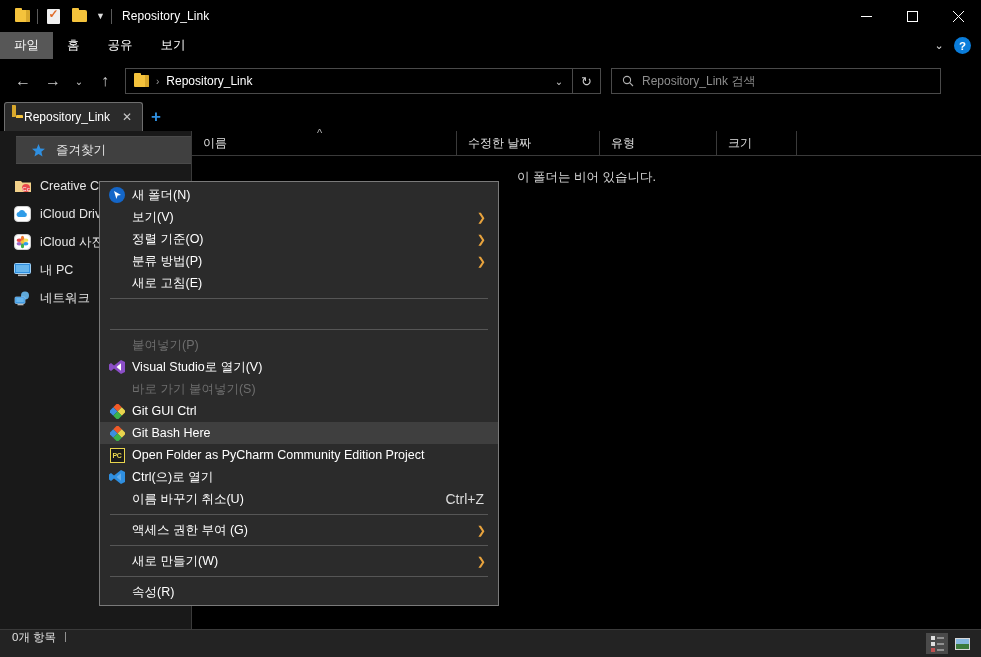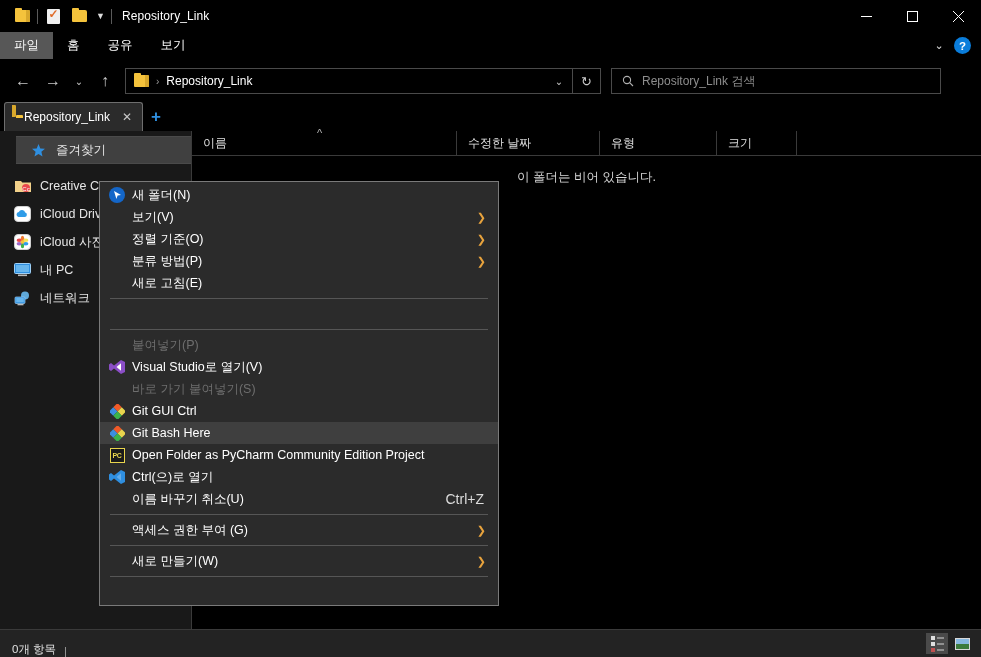--- a/index.html
+++ b/index.html
@@ -184,21 +184,21 @@
   }
   .newfolder-ico {
     width: 16px; height: 16px; border-radius: 50%; background: #1466c8;
     display: flex; align-items: center; justify-content: center;
   }
 
   
   .statusbar {
     position: absolute; left: 0; top: 629px; width: 981px; height: 28px;
     background: #232323; border-top: 1px solid #3a3a3a;
-    display: flex; align-items: flex-end;
+    display: flex; align-items: flex-start;
   }
   .status-text { color: #e0e0e0; font-size: 11.5px; padding-left: 12px; }
   .status-sep { color: #9a9a9a; font-size: 11.5px; padding-left: 8px; }
   .viewtoggles { position: absolute; right: 8px; top: 3px; display: flex; gap: 3px; }
   .vtbtn {
     width: 22px; height: 21px; display: flex; align-items: center; justify-content: center;
   }
   .vtbtn.active { background: #4a4a4a; }
   .vt-details { display: flex; flex-direction: column; gap: 2px; }
   .vt-row { display: flex; align-items: center; gap: 2px; }
@@ -535,20 +535,21 @@
     <div class="mi">
       <span class="mi-ico"></span>
       <span class="mi-label">새로 만들기(W)</span>
       <span class="mi-arrow">❯</span>
     </div>
 
     <div class="msep"></div>
 
     <div class="mi">
       <span class="mi-ico"></span>
+      <span class="mi-label">속성(R)</span>
     </div>
   </div>
 
   <div class="statusbar">
     <span class="status-text">0개 항목</span>
     <span class="status-sep">|</span>
 
     <div class="viewtoggles">
       <div class="vtbtn active">
         <span class="vt-details">

